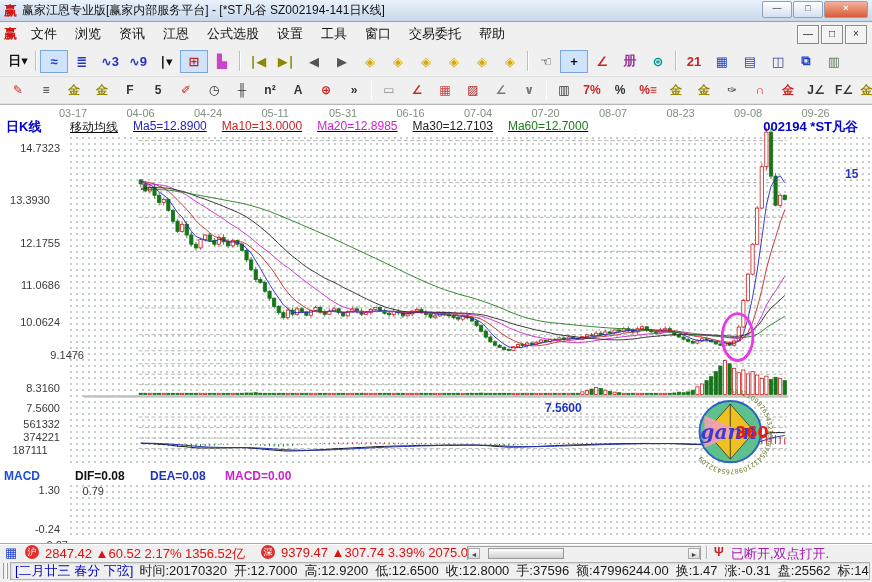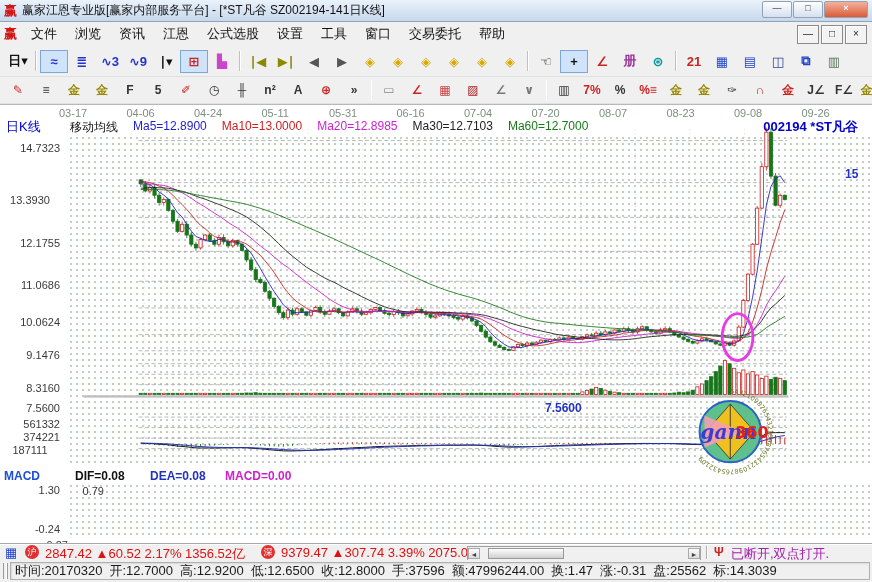--- a/index.html
+++ b/index.html
@@ -33,23 +33,23 @@
   .ticon.active{background:#cfe4fa;border:1px solid #7da7d8;}
   .tsep{width:1px;height:20px;background:#c0c0c0;border-right:1px solid #fff;margin:0 3px;}
   
   .chartarea{position:absolute;left:0;top:104px;width:872px;height:439px;background:#ffffff;
     border-top:1px solid #b8b8b8;}
   .dots{position:absolute;background-image:radial-gradient(#c4cec4 0.9px,transparent 0.9px);
     background-size:6px 6px;}
   #dots1{left:68px;top:30px;width:804px;height:328px;}
   #dots2{left:68px;top:378px;width:804px;height:54px;}
   #chart-svg{position:absolute;left:0;top:0;}
-  .pane-label{position:absolute;left:6px;top:13px;color:#0000cc;font-weight:normal;font-size:13px;}
+  .pane-label{position:absolute;left:6px;top:13px;color:#0000cc;font-weight:bold;font-size:13px;}
   #dates-row span{position:absolute;top:2px;font-size:11px;color:#7d917d;}
-  #legend-row{position:absolute;left:70px;top:14px;display:flex;gap:15px;font-size:12px;}
+  #legend-row{position:absolute;left:70px;top:14px;display:flex;gap:15px;font-size:12px;text-decoration:underline;}
   #symbol-label{position:absolute;right:14px;top:13px;color:#0000cc;font-size:13px;font-weight:bold;}
   #axis-labels span{position:absolute;font-size:11px;color:#3a3a3a;width:60px;text-align:right;}
   #low-ann{position:absolute;left:545px;top:296px;color:#2233cc;font-size:12px;font-weight:bold;}
   #right-price{position:absolute;left:845px;top:62px;color:#2233cc;font-size:12px;font-weight:bold;}
   #macd-header span{position:absolute;top:364px;font-size:12px;font-weight:bold;}
   
   .statusbar{position:absolute;left:0;top:543px;width:872px;height:17px;background:#f0f0f0;
     border-top:1px solid #a8a8a8;box-shadow:inset 0 1px 0 #fff;}
   .statusbar>*{position:absolute;}
   .mkicon{left:5px;top:1px;color:#2244cc;font-size:13px;}
@@ -831,21 +831,21 @@
         <span style="color: rgb(34, 34, 34);">Ma30=12.7103</span>
         <span style="color: rgb(26, 122, 26);">Ma60=12.7000</span>
       </div>
     <span id="symbol-label">002194 *ST凡谷</span>
     <div id="axis-labels">
         <span style="left: 0px; top: 37px;">14.7323</span>
         <span style="left: 0px; top: 89px; text-align: center;">13.3930</span>
         <span style="left: 0px; top: 132px;">12.1755</span>
         <span style="left: 0px; top: 174px;">11.0686</span>
         <span style="left: 0px; top: 211px;">10.0624</span>
-        <span style="left: 0px; top: 244px;">9.1476</span>
+        <span style="left: 0px; top: 244px; padding-left: 24px;">9.1476</span>
         <span style="left: 0px; top: 277px;">8.3160</span>
         <span style="left: 0px; top: 297px;">7.5600</span>
         <span style="left: 0px; top: 313px;">561332</span>
         <span style="left: 0px; top: 326px;">374221</span>
         <span style="left: 0px; top: 339px; text-align: center;">187111</span>
         <span style="left: 0px; top: 379px;">1.30</span>
         <span style="left: 0px; top: 380px; padding-left: 44px;">0.79</span>
         <span style="left: 8px; top: 405px; margin-top: 29px;">0.27</span>
         <span style="left: 0px; top: 418px;">-0.24</span>
       </div>
@@ -872,16 +872,17 @@
     </div>
     <div class="vsep"></div>
     <span class="antenna">Ψ</span>
     <span class="conntext">已断开,双点打开.</span>
   </div>
 
   <div class="bottombar">
     <div class="grip" style="left:3px"></div>
     <div class="grip" style="left:7px"></div>
     <div class="bbpanel">
+      <span id="lunar">[二月廿三 春分 下弦]</span>
       <span id="bfields"><span class="bfield">时间:20170320</span><span class="bfield">开:12.7000</span><span class="bfield">高:12.9200</span><span class="bfield">低:12.6500</span><span class="bfield">收:12.8000</span><span class="bfield">手:37596</span><span class="bfield">额:47996244.00</span><span class="bfield">换:1.47</span><span class="bfield">涨:-0.31</span><span class="bfield">盘:25562</span><span class="bfield">标:14.3039</span></span>
     </div>
   </div>
 </div>
 
 </body></html>

